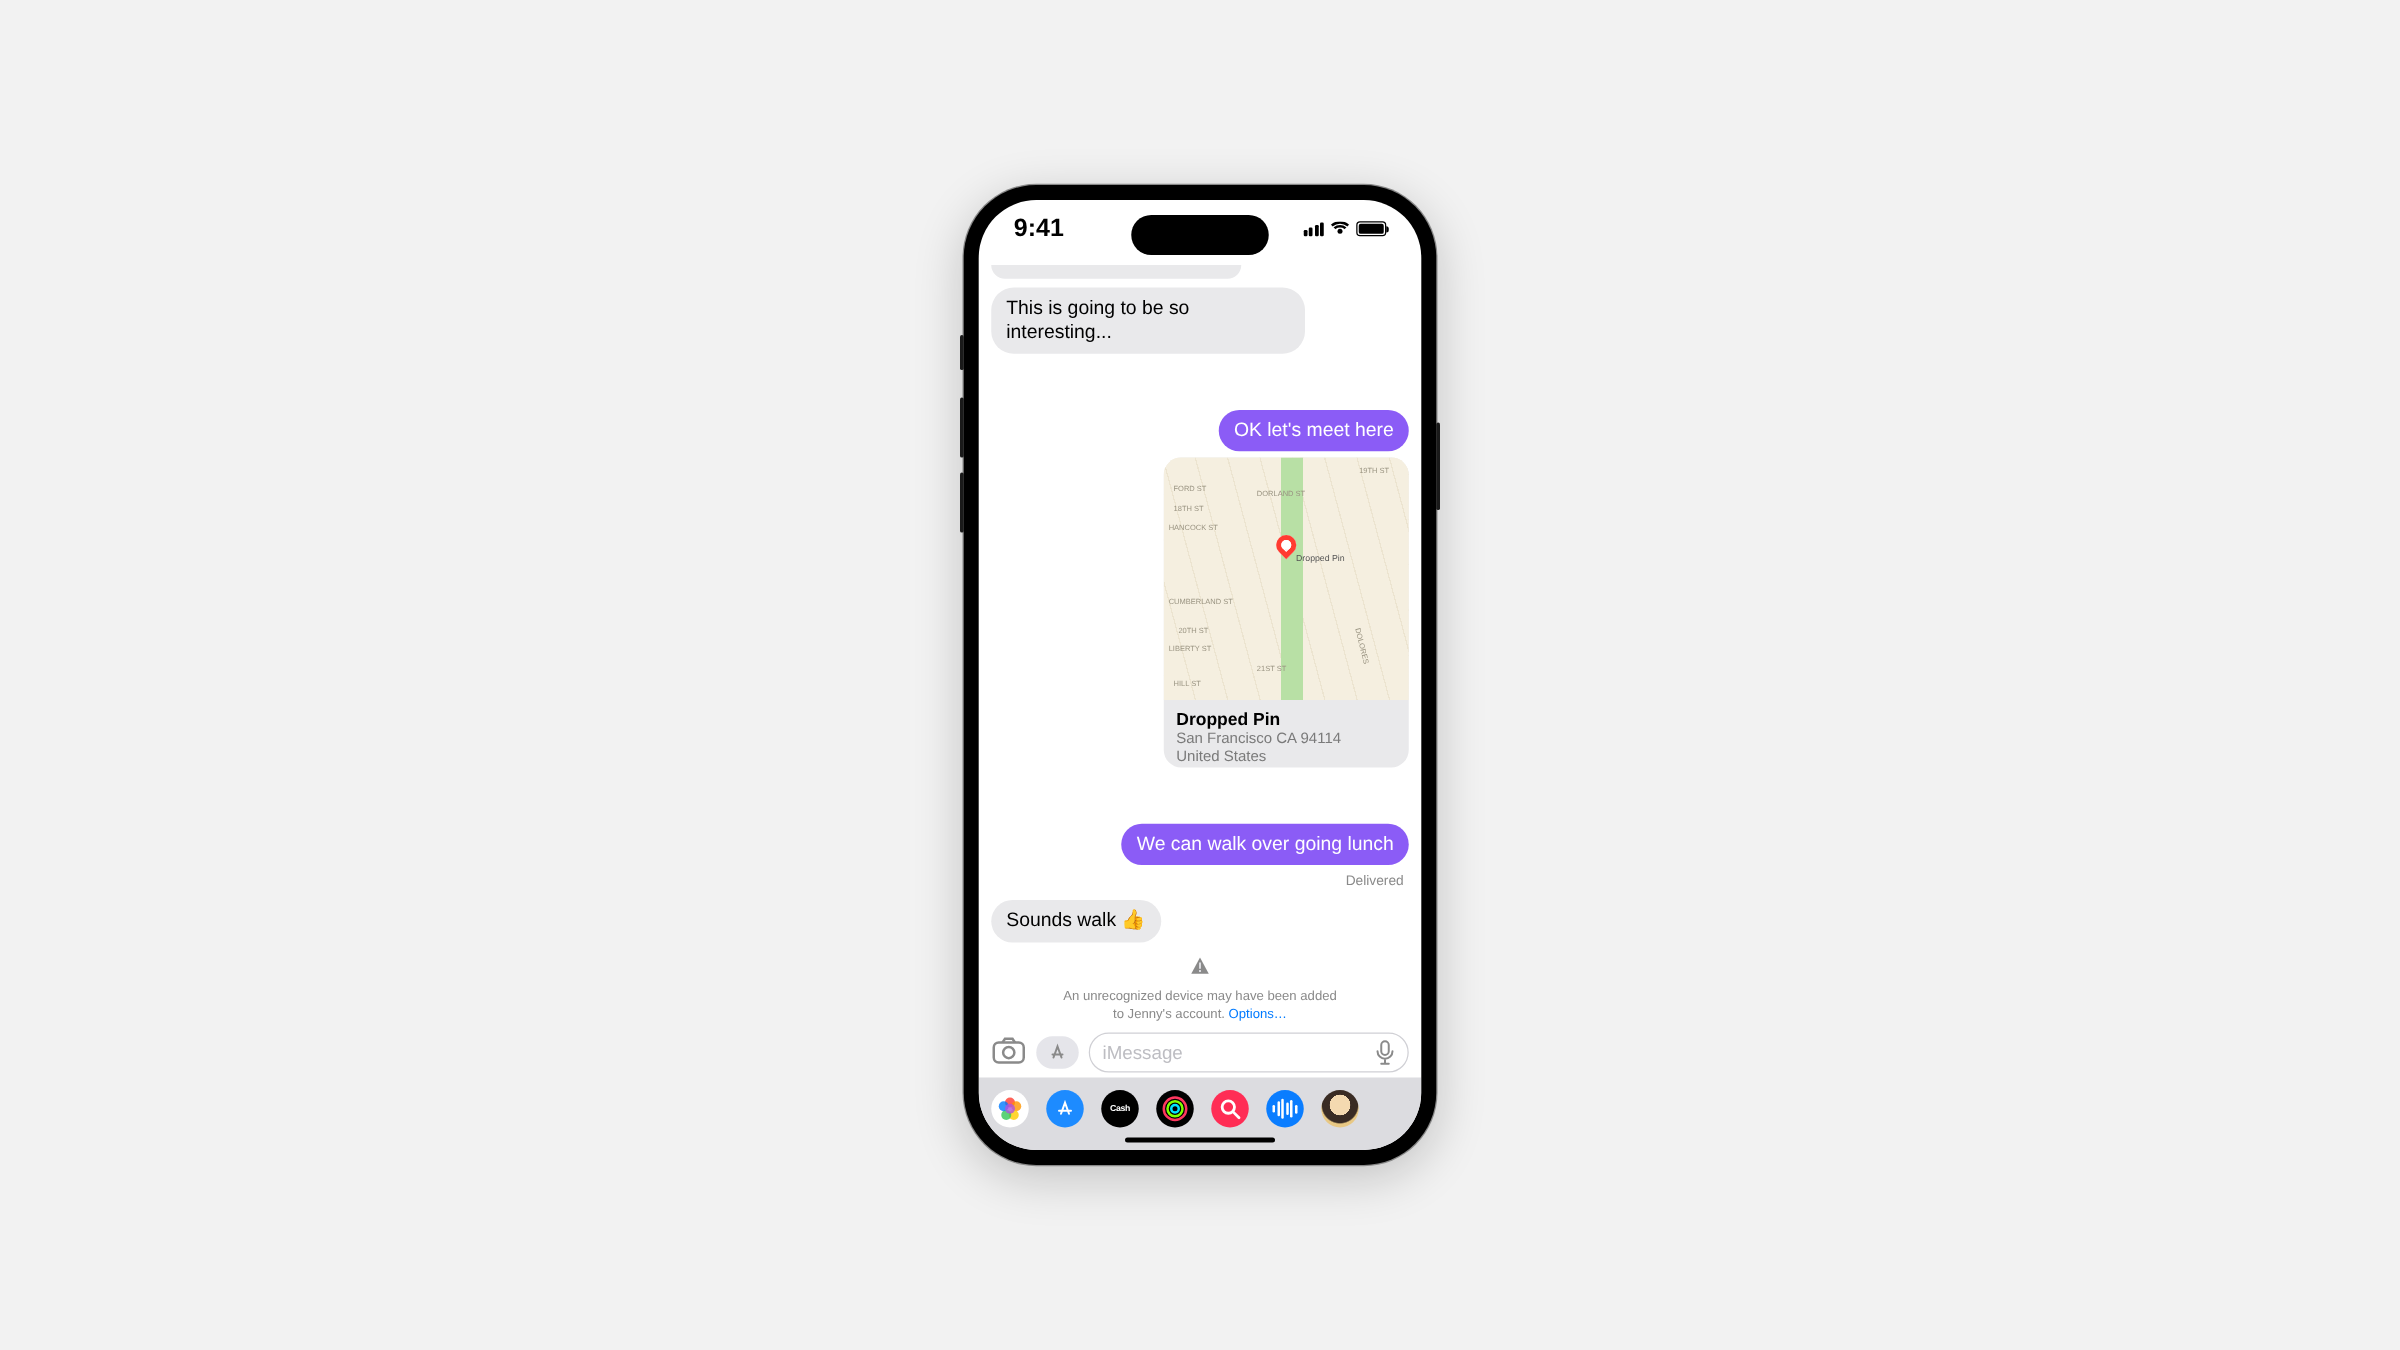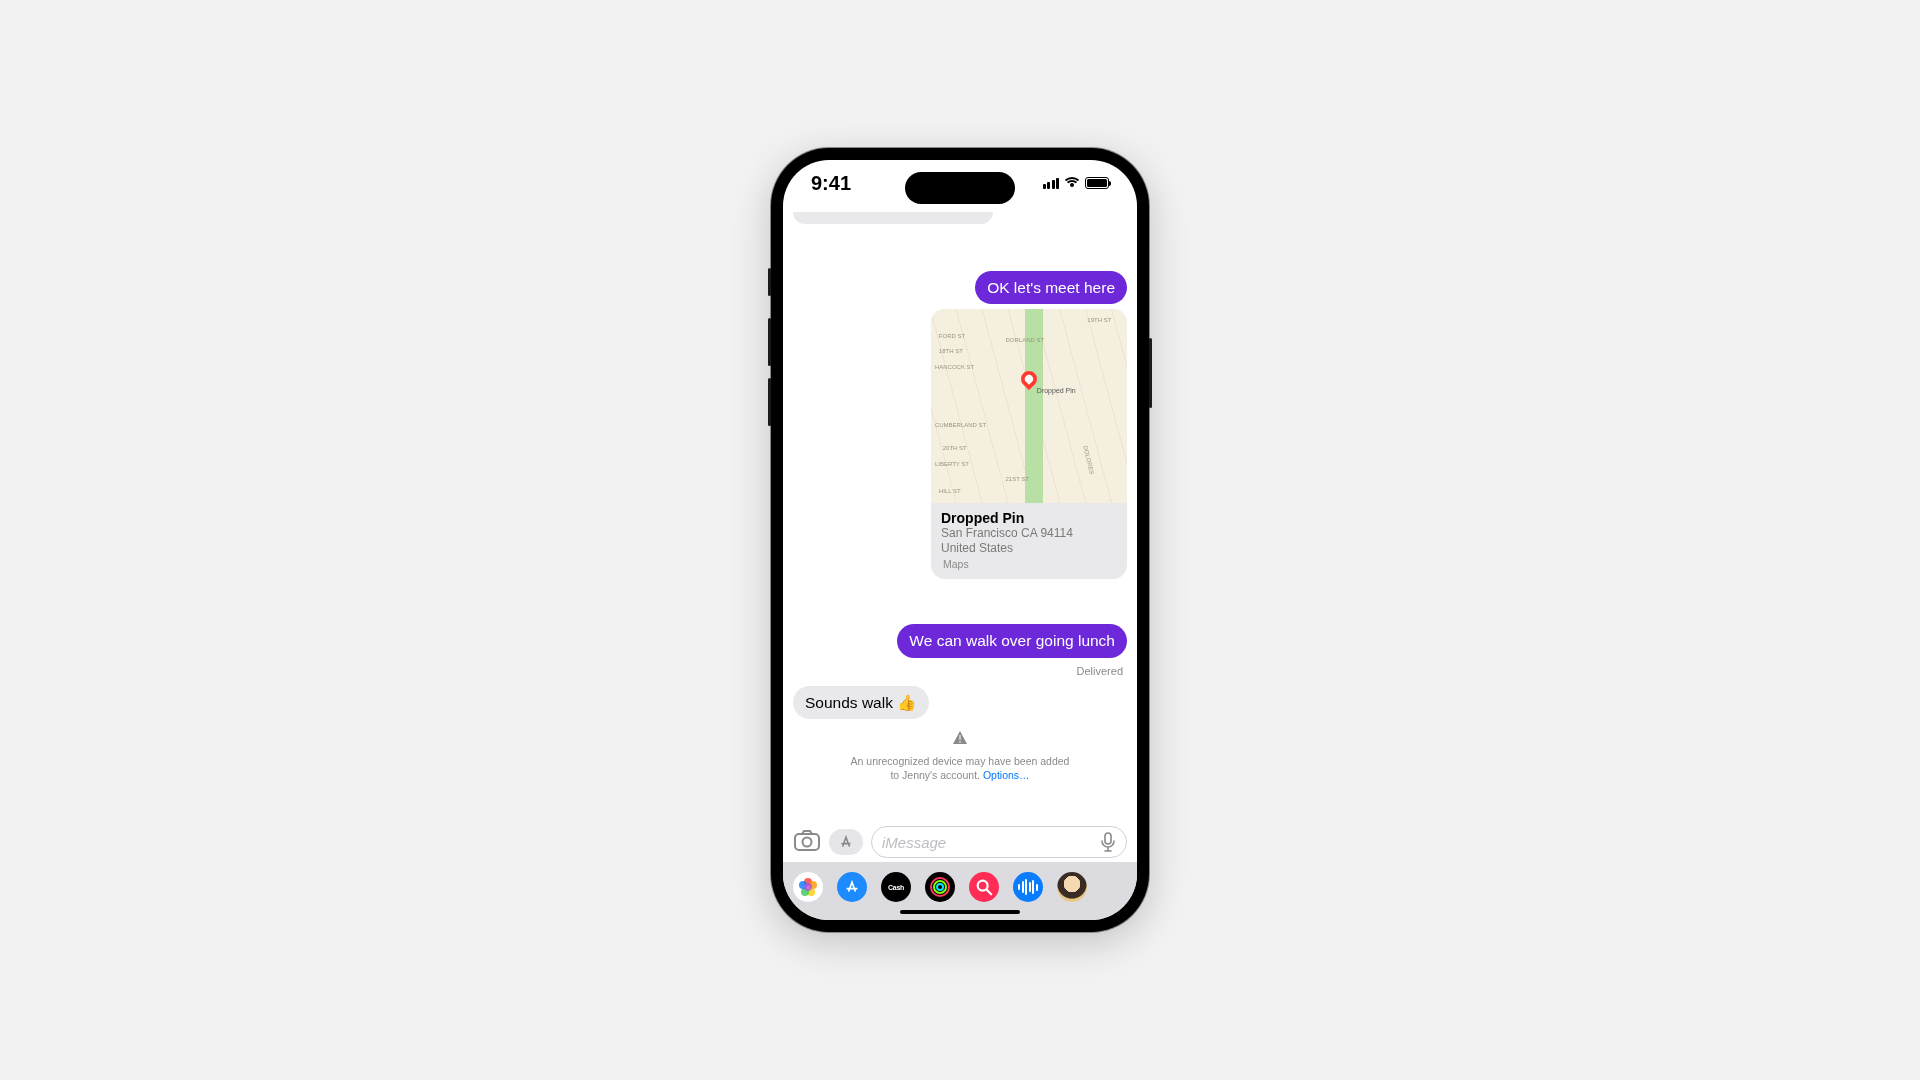--- a/index.html
+++ b/index.html
@@ -100,21 +100,21 @@
   .contact-name .chev{ font-size:9px; color:#888;}
   .back-btn{ position:absolute; left:12px; top:10px; color:#007aff; }
   .back-btn svg{ width:18px; height:24px; }
   .video-btn{ position:absolute; right:16px; top:10px; color:#007aff;}
   .video-btn svg{ width:28px; height:22px;}
 
   
   .messages{ flex:1; overflow:hidden; padding: 6px 10px 0; display:flex; flex-direction:column; gap:5px; background:#fff;}
   .bubble{ max-width: 75%; padding: 7px 12px; border-radius:18px; font-size:15.5px; line-height:1.25; position:relative;}
   .in { background:#e9e9eb; color:#000; align-self:flex-start;}
-  .out{ background:#6d28d9; color:#fff; align-self:flex-end;margin-top:40px;}
+  .out{ background:#8b5cf6; color:#fff; align-self:flex-end;margin-top:40px;}
   .tail-stub { width: 200px; height: 12px; background:#e9e9eb; border-radius: 0 0 18px 18px; align-self:flex-start; margin-bottom:2px;}
 
   .map-card{
     align-self:flex-end;
     width: 196px;
     border-radius:14px;
     overflow:hidden;
     background:#e9e9eb;
   }
   .map-img{
@@ -157,21 +157,21 @@
   .compose .circ{
     color:#8a8a8a;
   }
   .compose .circ svg{ width:28px; height:24px;}
   .compose .apps-pill{
     width:34px; height:26px; background:#e5e5ea; border-radius:13px; display:flex; align-items:center; justify-content:center; color:#8a8a8a; font-weight:700;
   }
   .compose .input{
     flex:1; height:32px; border:1px solid #d0d0d5; border-radius:16px; display:flex; align-items:center; padding:0 10px; justify-content:space-between;
   }
-  .compose .input span{ color:#bdbdc2; font-size:15px;font-style:italic;}
+  .compose .input span{ color:#bdbdc2; font-size:15px;}
   .compose .input svg{ width:16px; height:20px; color:#8a8a8a;}
 
   
   .app-strip{
     background:#dcdce0; padding: 10px 10px 18px; display:flex; align-items:center; gap:14px; justify-content:flex-start;
     position:relative;
   }
   .app-strip .dot{
     width:30px; height:30px; border-radius:50%;
     display:flex; align-items:center; justify-content:center;
@@ -239,20 +239,21 @@
           </span>
         <span class="battery">
             <i></i>
           </span>
       </div>
     </div>
 
 
     <div class="messages">
       <div class="tail-stub"></div>
+      <div class="bubble in">This is going to be so interesting...</div>
       <div class="bubble out">OK let's meet here</div>
 
       <div class="map-card">
         <div class="map-img">
           <div class="map-street" style="top:12%; left:4%">FORD ST</div>
           <div class="map-street" style="top:20%; left:4%">18TH ST</div>
           <div class="map-street" style="top:28%; left:2%">HANCOCK ST</div>
           <div class="map-street" style="top:14%; left:38%">DORLAND ST</div>
           <div class="map-street" style="top:4%;  right:8%">19TH ST</div>
           <div class="map-street" style="top:58%; left:2%">CUMBERLAND ST</div>

